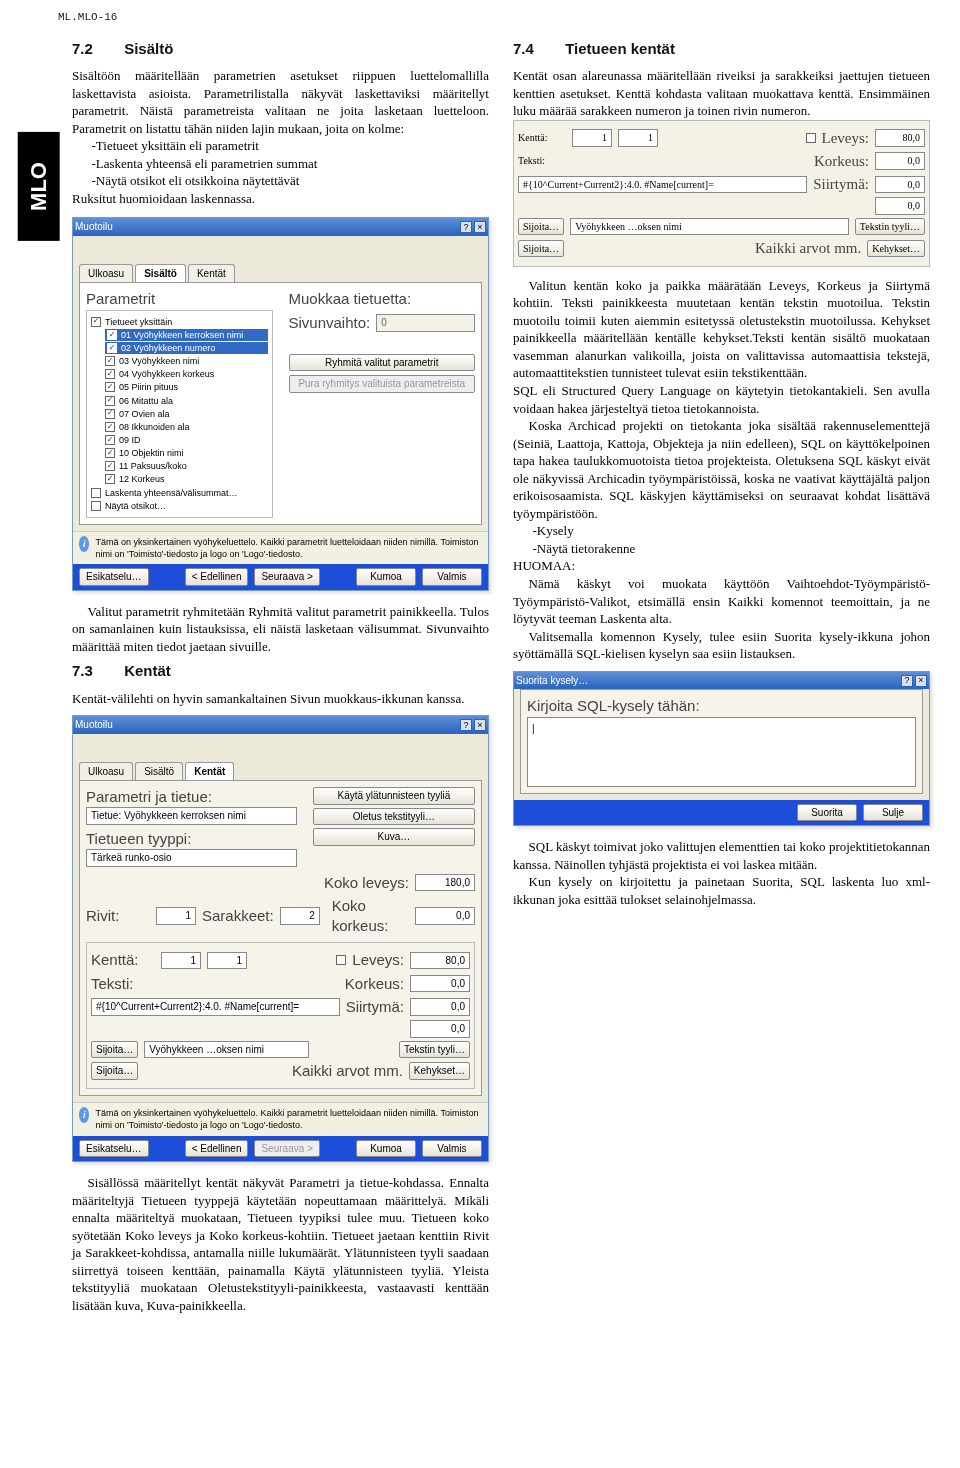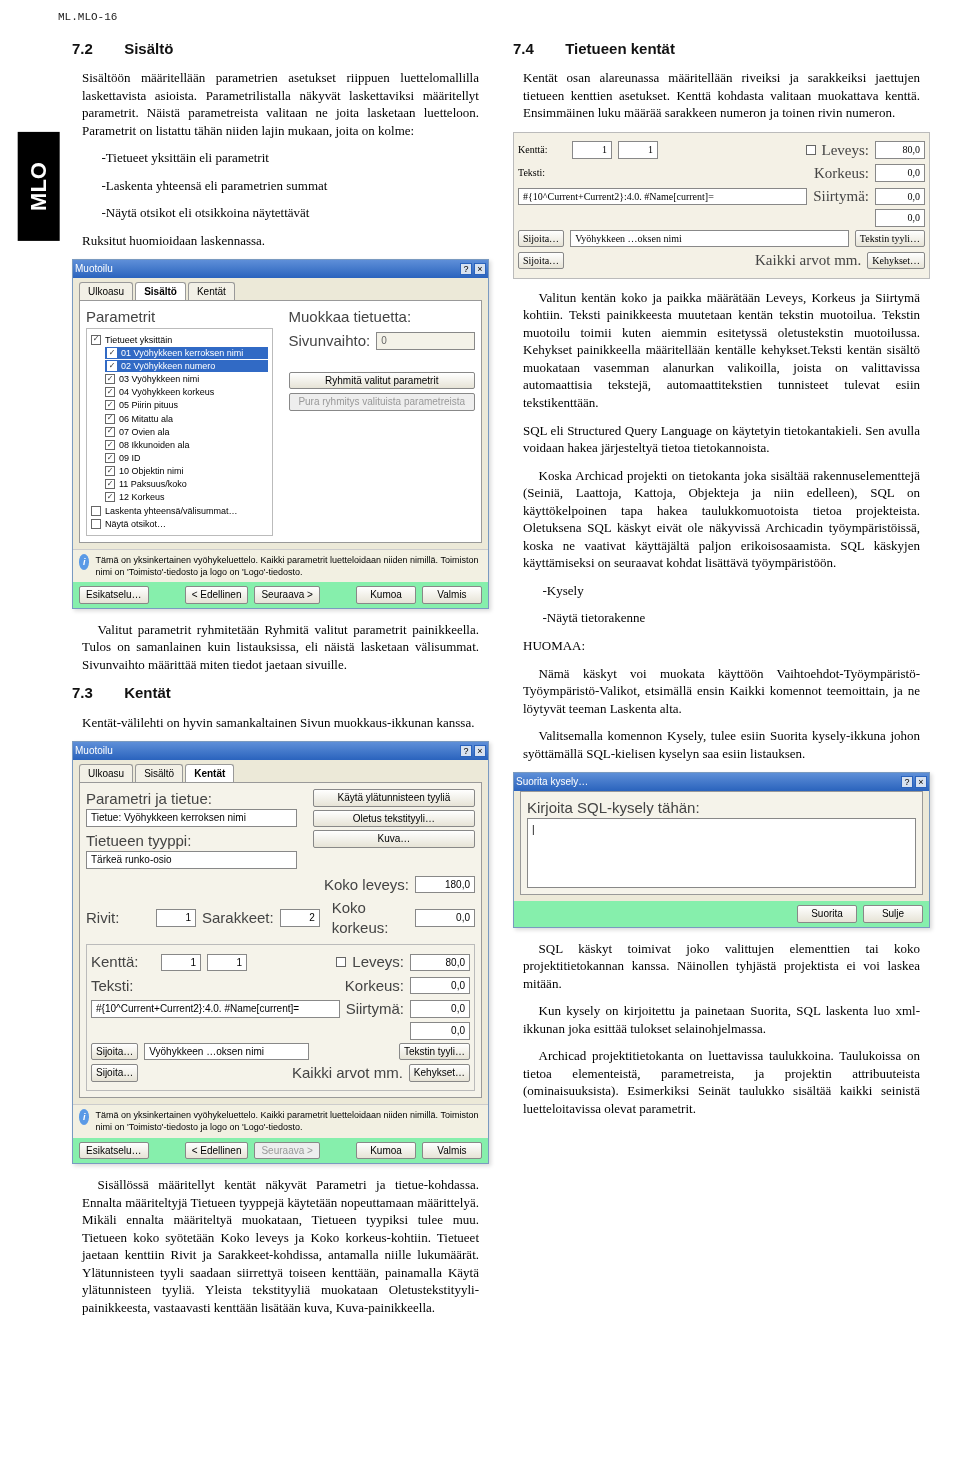--- a/index.html
+++ b/index.html
@@ -46,21 +46,21 @@
   }
   h2.sect .num { display:inline-block; width:48px; }
   h2.chapter {
     font-family: Arial, Helvetica, sans-serif;
     font-weight: bold;
     font-size: 18px;
     color: #111;
     margin: 14px 0 10px 0;
   }
   h2.chapter .num { display:inline-block; width:48px; }
-  p { margin: 10px; text-align: justify; font-family: Liberation Serif, serif; }
+  p { margin: 0; text-align: justify; font-family: Liberation Serif, serif; }
   p.indent { text-indent: 1.2em; }
   .bodyblock { margin-bottom: 10px; }
   .li-indent { padding-left: 1.5em; }
 
   
   .dlg {
     font-family: Tahoma, Arial, sans-serif;
     font-size: 10px;
     border: 1px solid #7a9ac0;
     background: #ece9d8;
@@ -73,21 +73,21 @@
     padding: 2px 2px;
     display:flex;
     justify-content:space-between;
     align-items:center;
   }
   .dlg-title .winbtns { display:flex; gap:2px; }
   .dlg-title .winbtn {
     width:12px; height:12px; background:#d8e2f0; border:1px solid #2a63bd; color:#000; font-size:9px;
     display:flex; align-items:center; justify-content:center;
   }
-  .tabs { display:flex; gap:0; padding:4px 6px 0 6px; }
+  .tabs { display:flex; gap:0; padding:4px 6px 0 6px;margin-top:24px; }
   .tab {
     border:1px solid #999; border-bottom:none; background:#f2f0e6;
     padding:2px 8px; font-size:10px; margin-right:2px;
     border-top-left-radius:3px; border-top-right-radius:3px;
   }
   .tab.active { background:#fff; font-weight:bold; }
   .panel {
     background:#fff; border:1px solid #999; margin:0 6px 6px 6px; padding:6px;
   }
   .panel.gray { background:#f5f3ea; }
@@ -109,21 +109,21 @@
   .group { border:1px solid #bbb; padding:4px; }
   .infobar {
     background:#f2f0e2; border-top:1px solid #ccc;
     padding:4px 6px; display:flex; gap:6px; align-items:flex-start; font-size:9px;
   }
   .infoicon {
     width:16px; height:16px; border-radius:50%; background:#5a9ae6; color:#fff;
     display:flex; align-items:center; justify-content:center; font-weight:bold; font-style:italic;
   }
   .btnrow {
-    display:flex; justify-content:space-between; padding:4px 6px; gap:6px; background:#86efac;
+    display:flex; justify-content:space-between; padding:4px 6px; gap:6px; background:#1d4ed8;
   }
   .btnrow .spread { display:flex; gap:6px;padding-left:20px; }
   .param-list .checkline.hl { background:#316ac5; color:#fff; padding:0 2px; }
   .param-list .checkline.hl .chk { border-color:#fff; }
   .tree-ind { padding-left:14px; }
   .tiny { font-size:15px; color:#444; }
 
   
   .fieldgrid { border:1px solid #bbb; background:#f4f1e6; padding:4px; width:100%; font-size:10px; }
   .fieldgrid .row .lbl { min-width:48px; }
@@ -444,15 +444,14 @@
         <div class="textarea">|</div>
       </div>
       <div class="btnrow" style="justify-content:flex-end">
         <div class="btn">Suorita</div>
         <div class="btn">Sulje</div>
       </div>
     </div>
 
     <p class="indent">SQL käskyt toimivat joko valittujen elementtien tai koko projektitietokannan kanssa. Näinollen tyhjästä projektista ei voi laskea mitään.</p>
     <p class="indent">Kun kysely on kirjoitettu ja painetaan Suorita, SQL laskenta luo xml-ikkunan joka esittää tulokset selainohjelmassa.</p>
-    <p class="indent">Archicad projektitietokanta on luettavissa taulukkoina. Taulukoissa on tietoa elementeistä, parametreista, ja projektin attribuuteista (ominaisuuksista). Esimerkiksi Seinät taulukko sisältää kaikki seinistä luetteloitavissa olevat parametrit.</p>
   </div>
 </div>
 
 </body></html>

